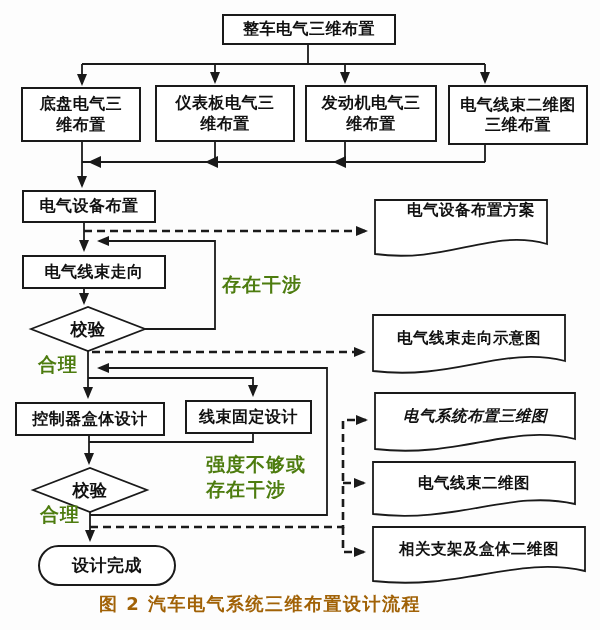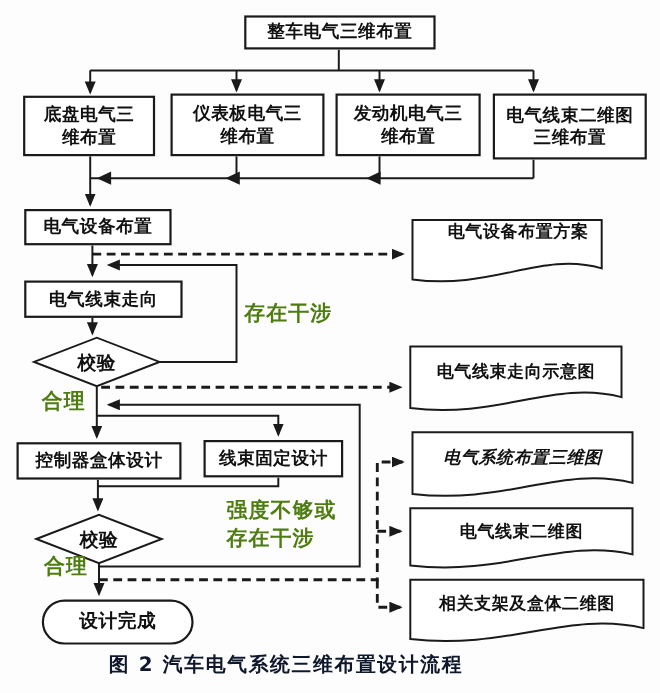--- a/index.html
+++ b/index.html
@@ -34,21 +34,21 @@
   .doc-label { font-size:15.5px; }
   .edge-label {
     position:absolute; z-index:2;
     font-weight:bold; font-size:19px; color:#4d7c0f;
     white-space:pre-line; letter-spacing:1px;
   }
   .edge-label.centered { text-align:left; line-height:25px; }
   #caption {
     position:absolute; z-index:2; left:0; top:592px; width:520px;
     text-align:center; font-weight:bold; font-size:18px;
-    letter-spacing:1.5px; color:#0f172a;
+    letter-spacing:1.5px; color:#a16207;
   }
 </style>
 </head>
 <body>
 
 <div id="figure">
 
   <svg id="connectors" width="600" height="630" viewBox="0 0 600 630">
     <defs>
       <marker id="ah" markerWidth="13" markerHeight="11" refX="10" refY="5" orient="auto" markerUnits="userSpaceOnUse">

